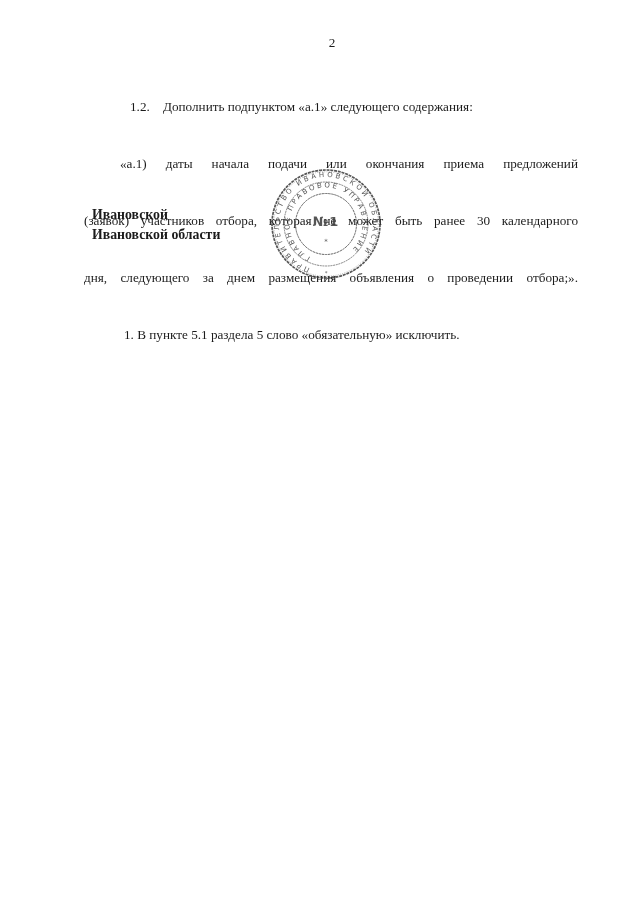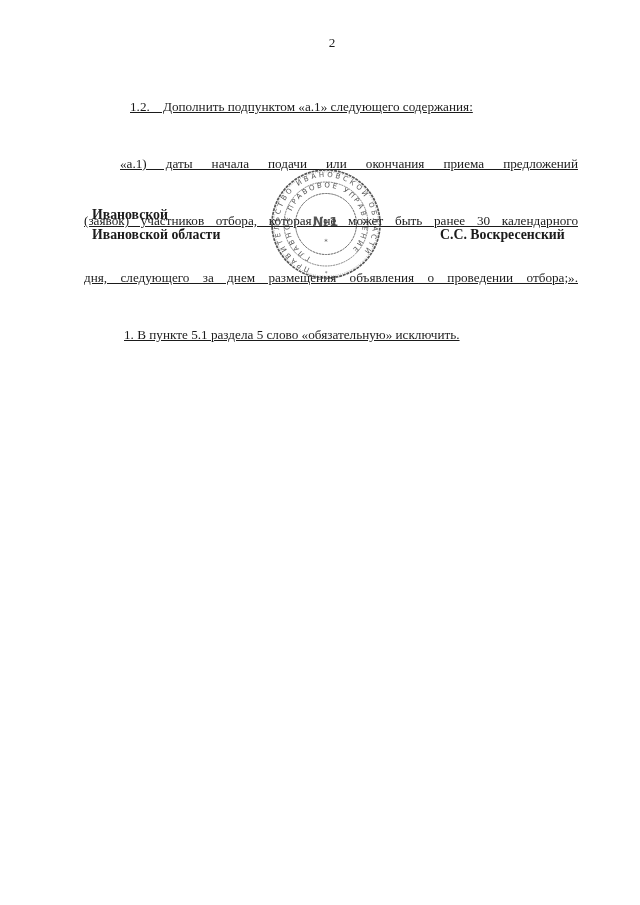--- a/index.html
+++ b/index.html
@@ -29,21 +29,21 @@
   }
   .body-text {
     position: absolute;
     left: 84px;
     top: 59px;
     width: 494px;
     font-size: 13.2px;
     line-height: 19px;
     white-space: pre-wrap;
   }
-  .line { min-height: 19px; text-decoration: underline; }
+  .line { min-height: 19px; }
   .ind46 { text-indent: 46px; }
   .ind40 { text-indent: 40px; }
   .ind36 { text-indent: 36px; }
   .just {
     text-align: justify;
     text-align-last: justify;
   }
   .sig-left {
     position: absolute;
     left: 92px;
@@ -115,21 +115,20 @@
     <div class="line just">(заявок) участников отбора, которая не может быть ранее 30 календарного</div>
     <div class="line just">дня, следующего за днем размещения объявления о проведении отбора;».</div>
     <div class="line ind40">1. В пункте 5.1 раздела 5 слово «обязательную» исключить.</div>
   </div>
 
   <div class="sig-left">
     <div>Ивановской</div>
     <div>Ивановской области</div>
   </div>
 
-  <div class="sig-name">С.С. Воскресенский</div>
 
   <svg class="seal" viewBox="-60 -60 120 120">
     <g fill="#3e3e3e">
       <defs>
         <path id="arcOuter" d="M -16.07 44.17 A 47 47 0 1 1 16.07 44.17"></path>
         <path id="arcInner" d="M -15.43 33.08 A 36.5 36.5 0 1 1 15.43 33.08"></path>
       </defs>
       <circle class="rim1" r="54"></circle>
       <circle class="rim2" r="52.2"></circle>
       <circle class="mid" r="42"></circle>

